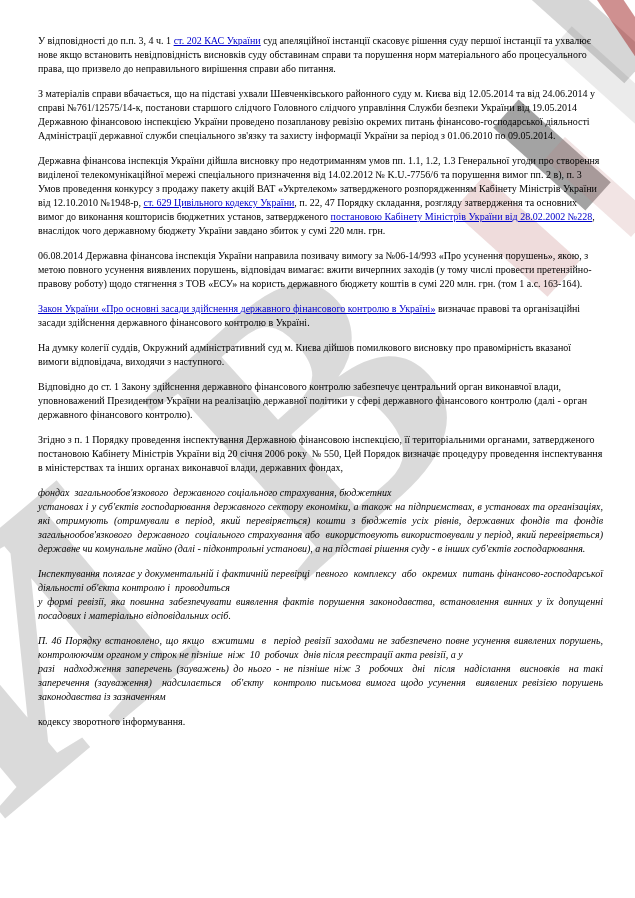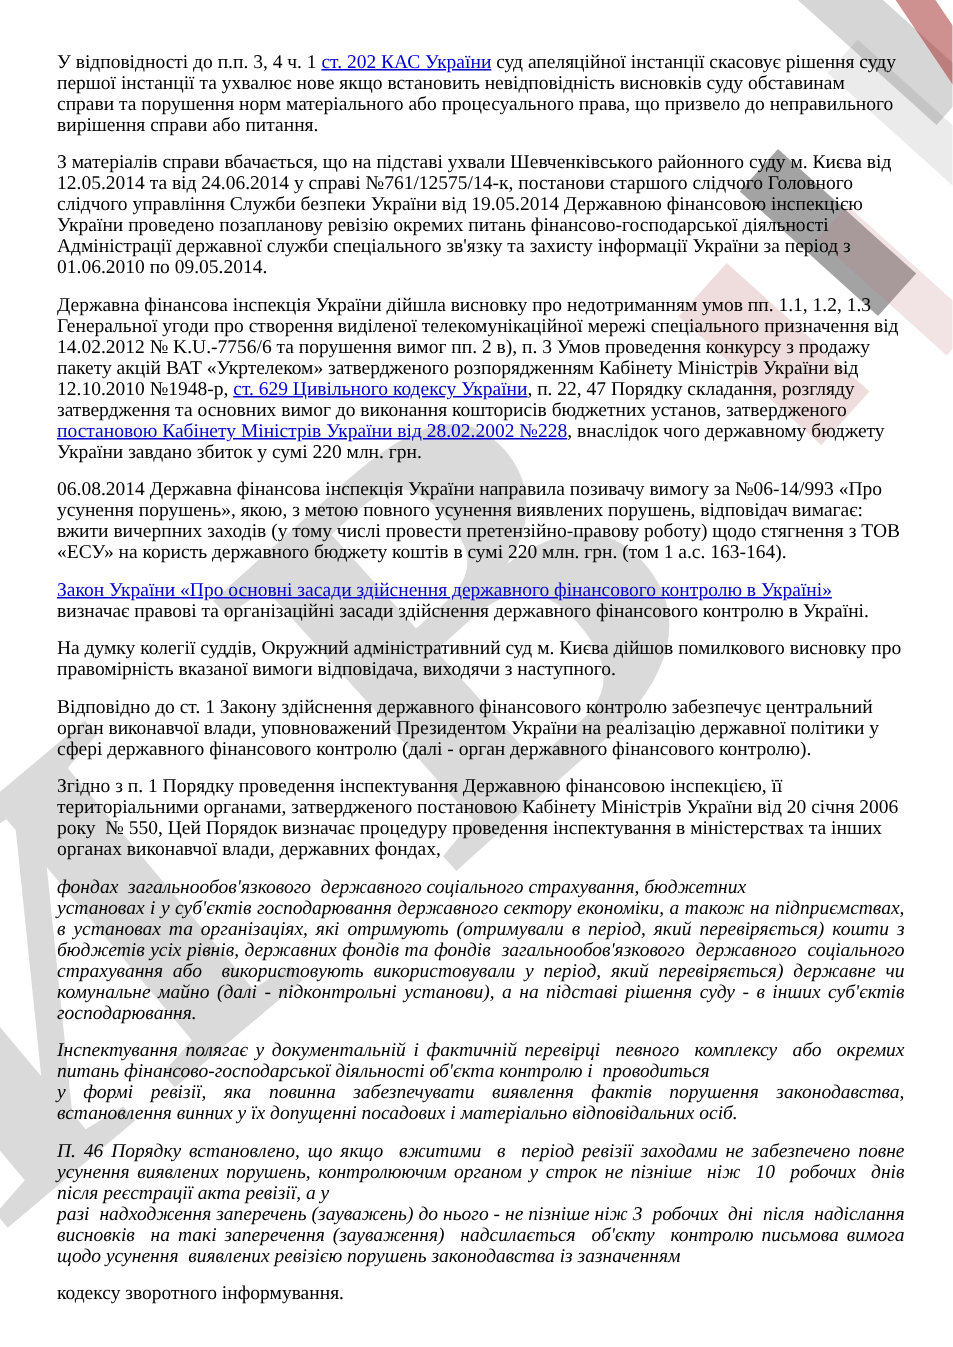--- a/index.html
+++ b/index.html
@@ -20,21 +20,21 @@
   .b5{left:540px;top:172px;width:116px;height:30px;transform:rotate(42deg);background:rgba(190,120,120,0.20);}
   .wm-letter{
     position:absolute;font-family:"Liberation Serif",serif;font-weight:bold;
     color:rgba(0,0,0,0.145);line-height:1;
   }
   .l1{font-size:345px;left:-105px;top:475px;transform:rotate(-40deg);}
   .l2{font-size:370px;left:185px;top:225px;transform:rotate(-42deg);}
   
   .doc{
     position:absolute;left:38px;top:34px;width:565px;z-index:1;
-    font-size:13px;line-height:14px;color:#000;
+    font-size:10px;line-height:14px;color:#000;
   }
   p.para{margin:0 0 11px 0;white-space:pre-wrap;}
   p.para.just{text-align:justify;font-style:italic;}
   a.doclink{color:#0000cc;text-decoration:underline;cursor:pointer;}
 </style>
 </head>
 <body>
 
 <div class="page">
 

